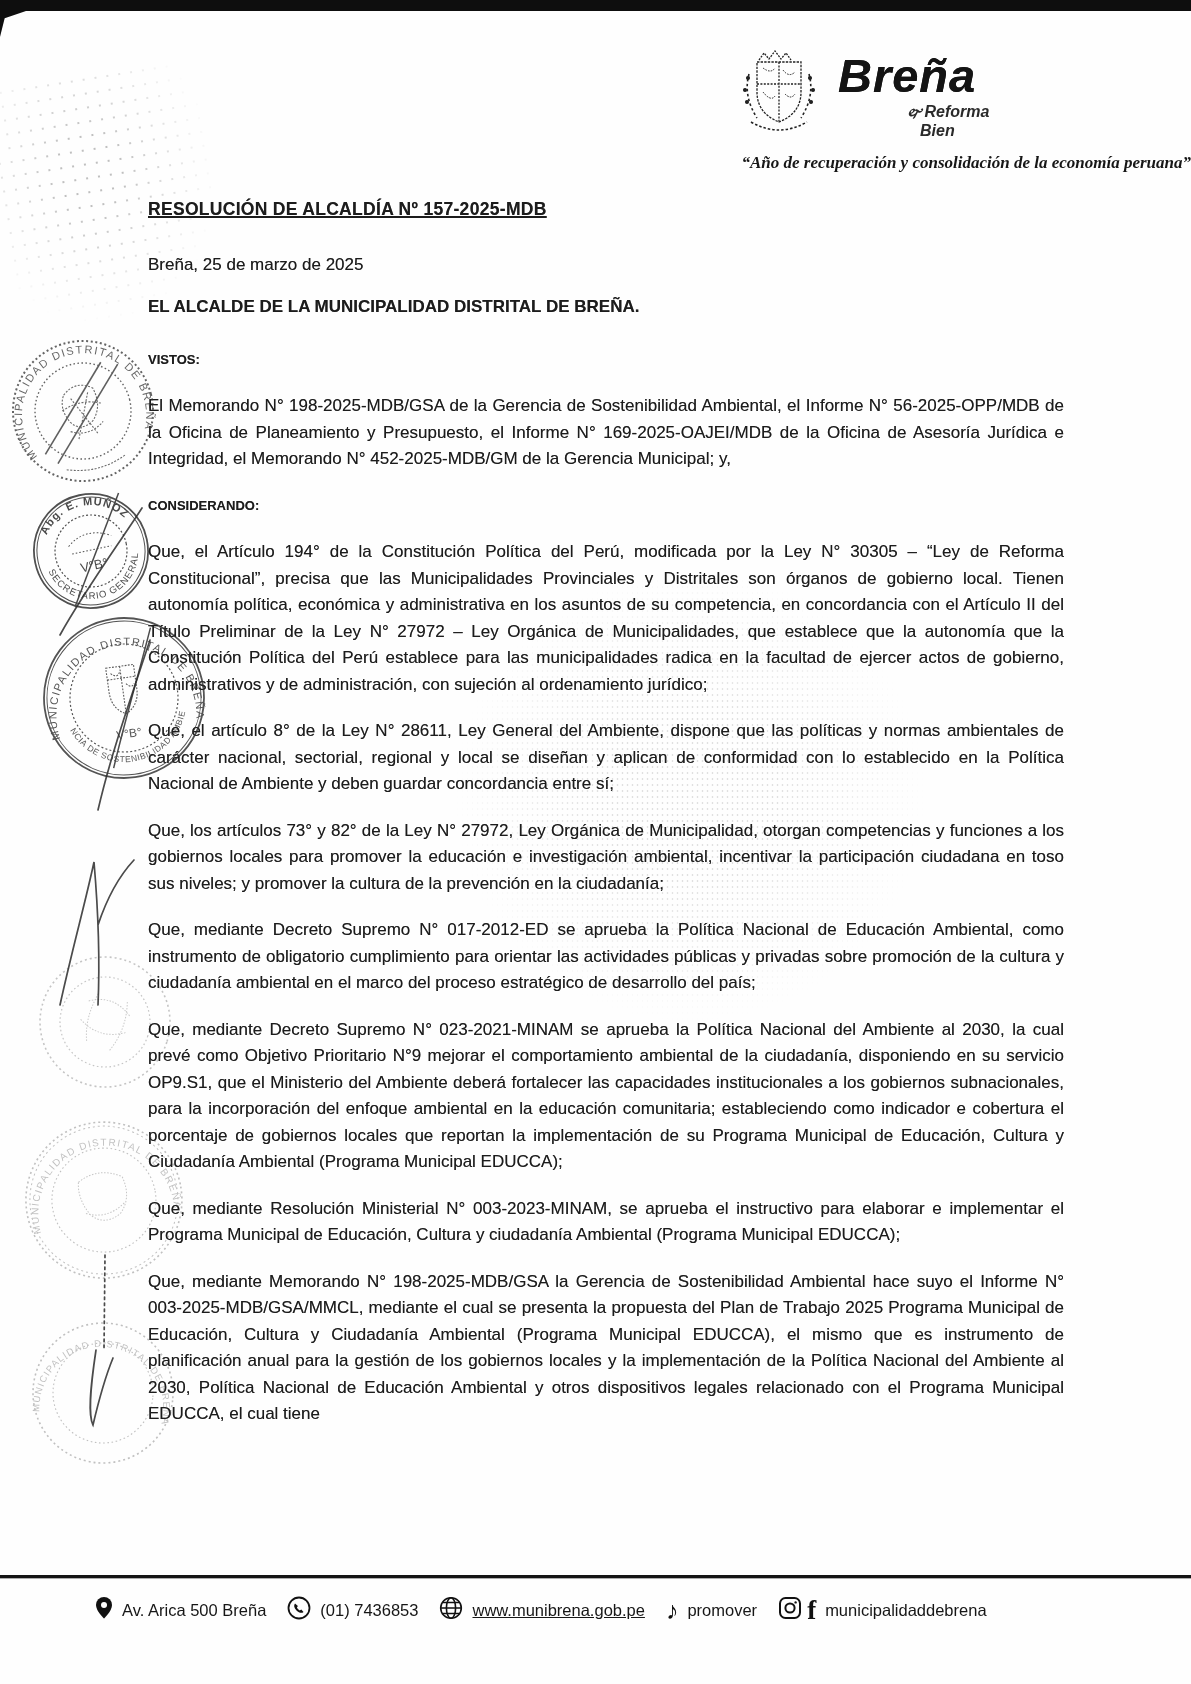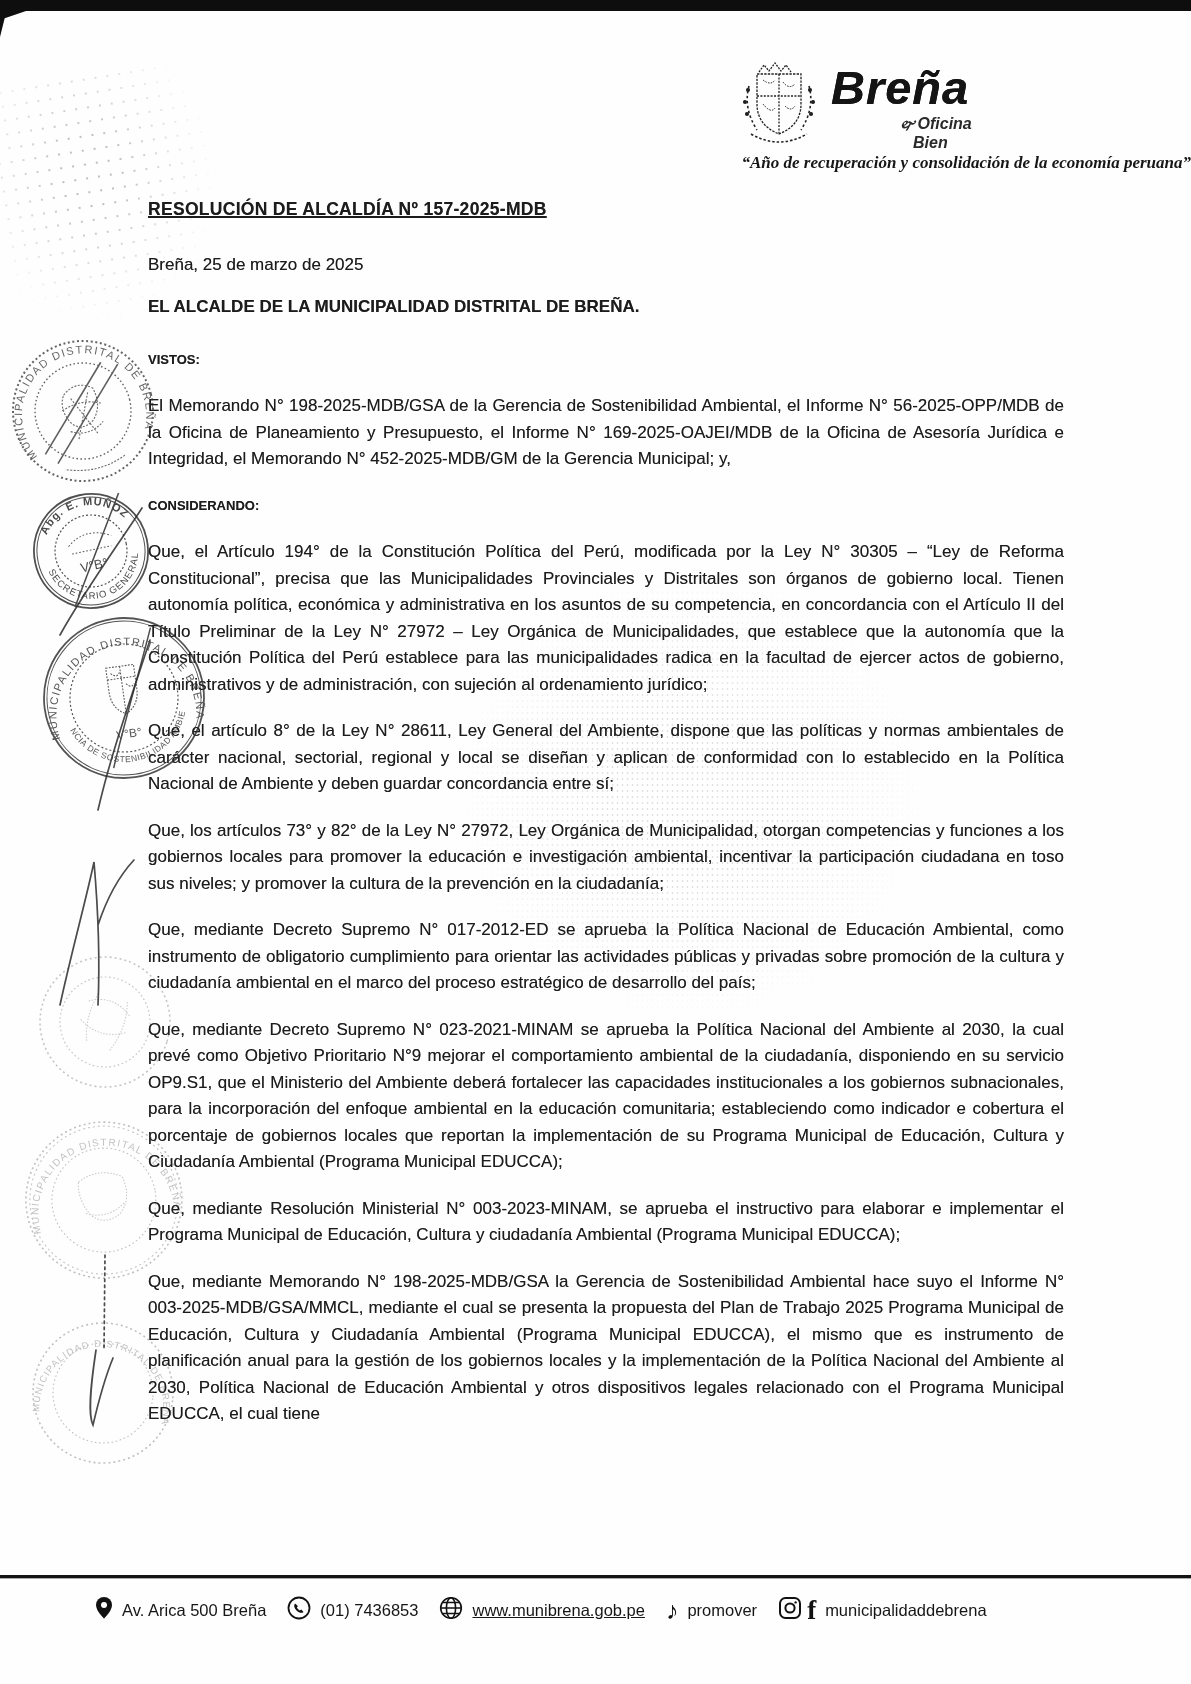--- a/index.html
+++ b/index.html
@@ -19,21 +19,21 @@
     mask-image: radial-gradient(ellipse at 42% 40%, #000 18%, transparent 72%);
   }
   .watermark {
     position:absolute; left:350px; top:488px; width:680px; height:640px; opacity:.22;
     background-image: radial-gradient(rgba(30,30,30,.6) 0.7px, transparent 1.15px);
     background-size:5px 6px;
     -webkit-mask-image: radial-gradient(ellipse 48% 49% at 50% 48%, #000 28%, rgba(0,0,0,.45) 55%, transparent 73%);
     mask-image: radial-gradient(ellipse 48% 49% at 50% 48%, #000 28%, rgba(0,0,0,.45) 55%, transparent 73%);
   }
   
-  .brand { position:absolute; left:735px; top:56px; display:flex; gap:8px; align-items:flex-start; }
+  .brand { position:absolute; left:735px; top:44px; display:flex; gap:15px; align-items:flex-start; }
   .brand-name {
     font-size:47px; font-weight:900; font-style:italic; letter-spacing:1px; line-height:1;
     color:#141414; margin-top:8px; text-shadow:0 0 .6px #141414;
   }
   .brand-tagline { margin:4px 0 0 68px; font-style:italic; font-weight:bold; font-size:16px; line-height:18px; color:#2a2a2a; }
   .brand-tagline .leaf { font-size:13px; margin-right:2px; }
   .motto {
     position:absolute; left:0; top:153px; width:1191px; text-align:right;
     font-family:"Liberation Serif", serif; font-style:italic; font-weight:bold; font-size:17px; color:#171717;
   }
@@ -91,21 +91,21 @@
           <circle cx="12" cy="58" r="1.4" fill="#222"></circle>
             <circle cx="75" cy="34" r="1.4" fill="#222"></circle>
           <circle cx="78" cy="46" r="1.4" fill="#222"></circle>
             <circle cx="76" cy="58" r="1.4" fill="#222"></circle>
         </g>
       </svg>
     </span>
     <div>
       <div class="brand-name">Breña</div>
       <div class="brand-tagline">
-        <span class="leaf">🙰</span><span>Oficina</span><br>
+        <span class="leaf">🙰</span><span>Reforma</span><br>
         <span style="margin-left:14px">Bien</span>
       </div>
     </div>
   </header>
 
   <div class="motto">“Año de recuperación y consolidación de la economía peruana”</div>
 
   <div class="content">
     <div class="doc-title">RESOLUCIÓN DE ALCALDÍA Nº 157-2025-MDB</div>
     <div class="dateline">Breña, 25 de marzo de 2025</div>

